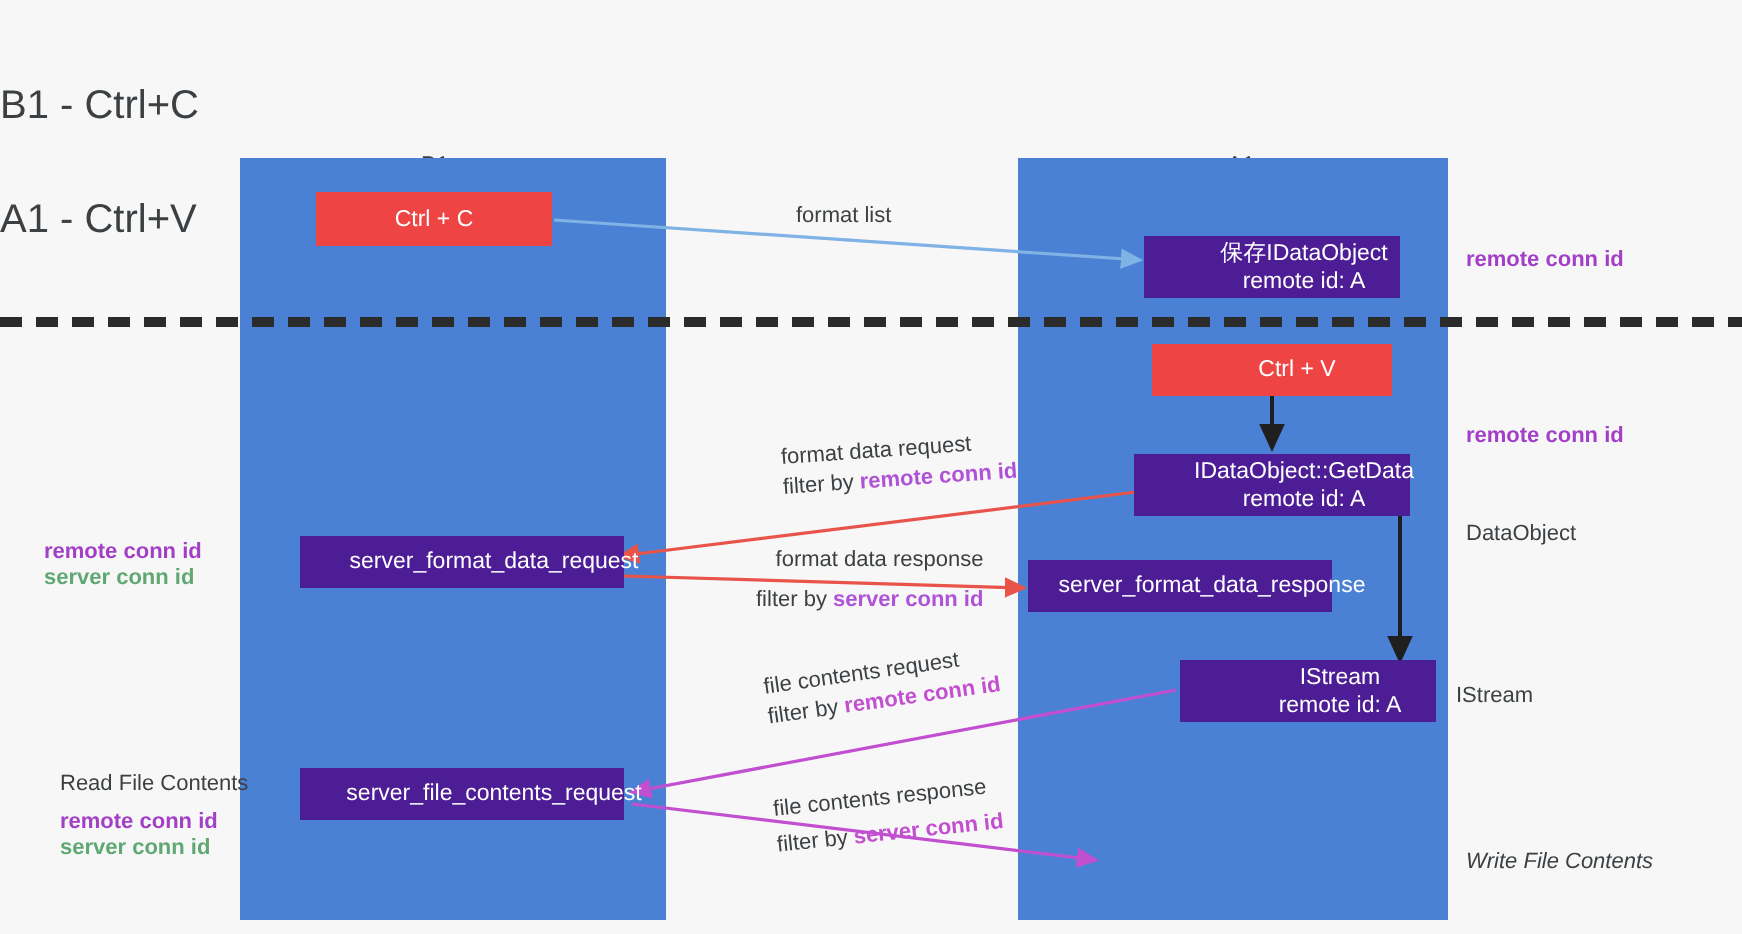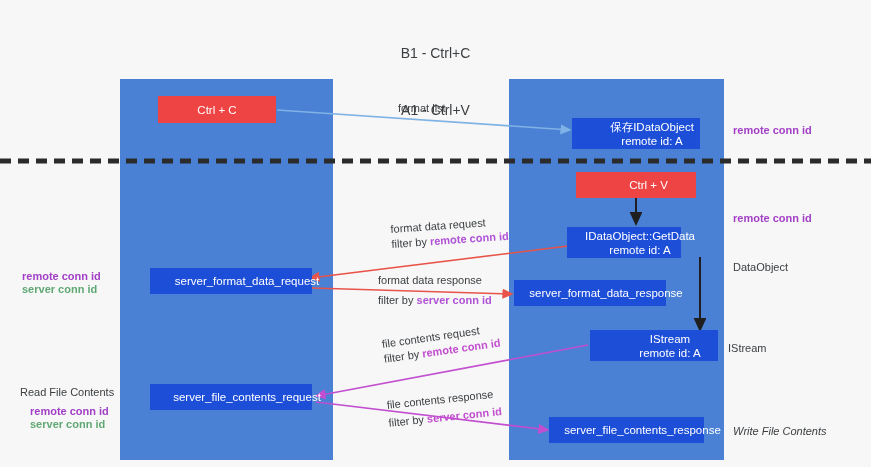--- a/index.html
+++ b/index.html
@@ -16,22 +16,22 @@
     height: 467px;
     background: #f7f7f7;
     overflow: hidden;
   }
   
   .title {
     position: absolute;
     left: 0;
     top: 6px;
     width: 871px;
-    text-align: center;
-    font-size: 14px;
+    text-align: left;
+    font-size: 20px;
     color: #3c4043;
     line-height: 19px;
     white-space: pre;
   }
   
   .col-head {
     position: absolute;
     text-align: center;
     font-size: 11.5px;
     color: #3c4043;
@@ -50,21 +50,21 @@
     display: flex;
     flex-direction: column;
     align-items: center;
     justify-content: center;
     color: #ffffff;
     font-size: 11.5px;
     line-height: 14px;
     text-align: center;
     white-space: pre;
   }
-  .box.orange { background: #1d4ed8; padding-left: 32px; }
+  .box.orange { background: #4c1d95; padding-left: 32px; }
   .box.green  { background: #ef4444; }
 
   
   .lbl {
     position: absolute;
     font-size: 11px;
     color: #3c4043;
     line-height: 14px;
     white-space: pre;
   }
@@ -157,46 +157,43 @@
 
   <div class="box orange" style="left:572px; top:118px; width:128px; height:31px;">
     <div>保存IDataObject</div>
     <div>remote id: A</div>
   </div>
 
   <div class="box green" style="left:576px; top:172px; width:120px; height:26px;padding-left:25px;">
     <div>Ctrl + V</div>
   </div>
 
-  <div class="box orange" style="left:567px; top:227px; width:114px; height:31px;">
+  <div class="box orange" style="left:567px; top:227px; width:138px; height:31px;">
     <div>IDataObject::GetData</div>
     <div>remote id: A</div>
   </div>
 
   <div class="box orange" style="left:514px; top:280px; width:152px; height:26px;justify-content:center;">
     <div>server_format_data_response</div>
   </div>
 
   <div class="box orange" style="left:590px; top:330px; width:128px; height:31px;">
     <div>IStream</div>
     <div>remote id: A</div>
   </div>
 
-  <div class="box orange" style="left:549px; top:417px; width:155px; height:26px;">
-    <div>server_file_contents_response</div>
-  </div>
 
   <div class="lbl plain" style="left:398px; top:101px;">format list</div>
 
   <div class="rot-wrap" style="left:390px; top:222px; transform: rotate(-4deg);">
     <div class="line">format data request</div>
     <div class="line"><span>filter by </span><b class="purple">remote conn id</b></div>
   </div>
 
-  <div class="rot-wrap" style="left:378px; top:273px;">
+  <div class="rot-wrap" style="left:378px; top:273px;text-align:right;">
     <div class="line">format data response</div>
     <div class="line" style="margin-top:5px;"><span>filter by </span><b class="purple">server conn id</b></div>
   </div>
 
   <div class="rot-wrap" style="left:381px; top:337px; transform: rotate(-8deg);">
     <div class="line">file contents request</div>
     <div class="line"><span>filter by </span><b class="pink">remote conn id</b></div>
   </div>
 
   <div class="rot-wrap" style="left:386px; top:398px; transform: rotate(-6deg);">
@@ -210,17 +207,17 @@
 
   <div class="lbl plain" style="left:733px; top:236px;margin-top:24px;">DataObject</div>
 
   <div class="lbl plain" style="left:728px; top:341px;">IStream</div>
 
   <div class="lbl plain" style="left:733px; top:424px;font-style:italic;">Write File Contents</div>
 
   <div class="lbl purple" style="left:22px; top:269px;">remote conn id</div>
   <div class="lbl green" style="left:22px; top:282px;">server conn id</div>
 
-  <div class="lbl plain" style="left:20px; top:385px;">Read File Contents</div>
+  <div class="lbl plain" style="left:30px; top:385px;">Read File Contents</div>
   <div class="lbl purple" style="left:30px; top:404px;">remote conn id</div>
   <div class="lbl green" style="left:30px; top:417px;">server conn id</div>
 
 </div>
 
 </body></html>

